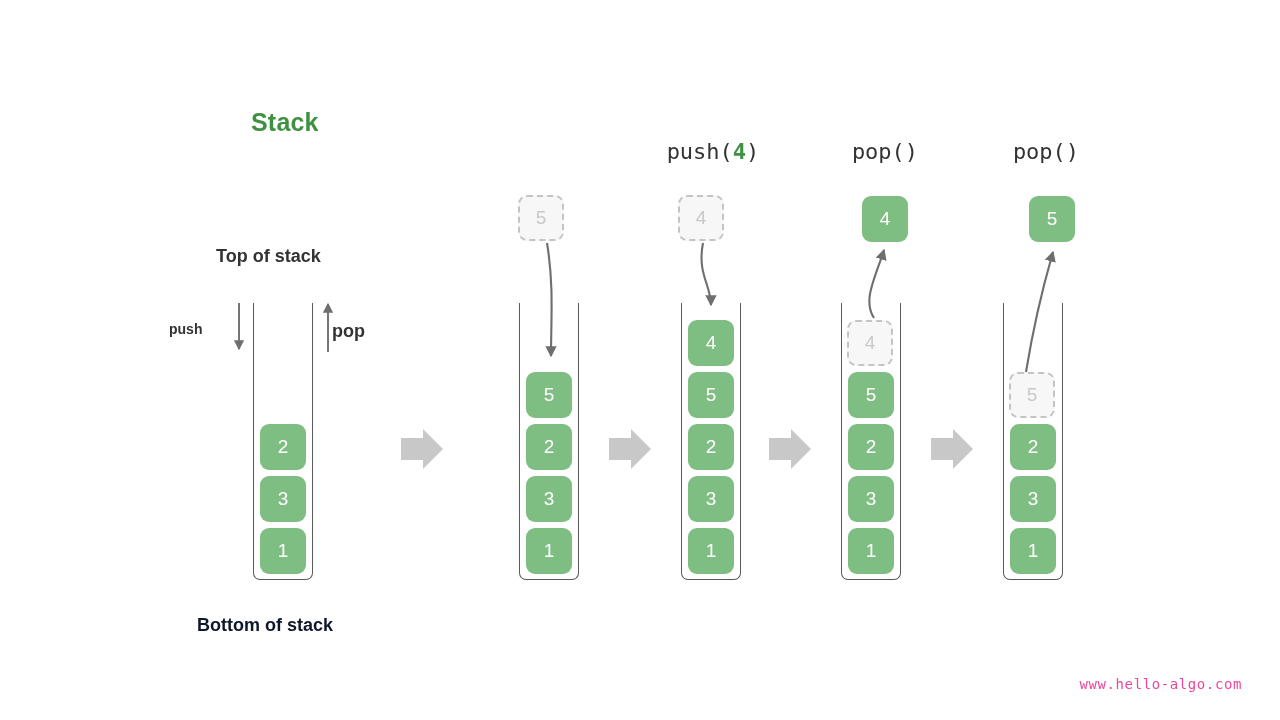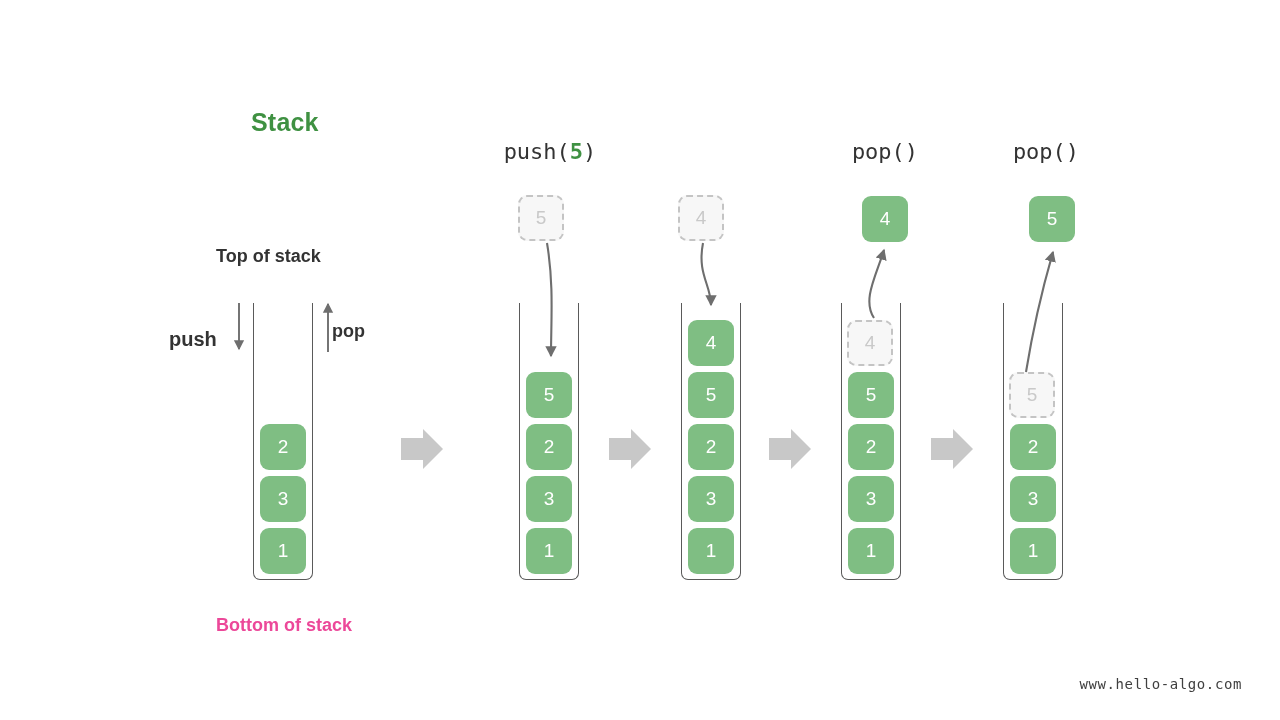--- a/index.html
+++ b/index.html
@@ -41,33 +41,31 @@
     font-weight: bold;
     color: #333333;
     white-space: nowrap;
   }
   .label-bottom {
     position: absolute;
     left: 197px;
     top: 615px;
     font-size: 18px;
     font-weight: bold;
-    color: #ec4899;
-    white-space: nowrap;
-    margin-left: 19px;
+    color: #0f172a;
+    white-space: nowrap;
   }
   .label-push {
     position: absolute;
     left: 169px;
     top: 321px;
-    font-size: 20px;
-    font-weight: bold;
-    color: #333333;
-    white-space: nowrap;
-    margin-top: 7px;
+    font-size: 14px;
+    font-weight: bold;
+    color: #333333;
+    white-space: nowrap;
   }
   .label-pop {
     position: absolute;
     left: 332px;
     top: 321px;
     font-size: 18px;
     font-weight: bold;
     color: #333333;
     white-space: nowrap;
   }
@@ -83,21 +81,21 @@
     white-space: nowrap;
   }
   .col-header .arg { color: #3f9142; font-weight: bold; }
 
   .watermark {
     position: absolute;
     right: 38px;
     top: 676px;
     font-family: "DejaVu Sans Mono", "Liberation Mono", monospace;
     font-size: 14px;
-    color: #404040;
+    color: #ec4899;
     letter-spacing: 0.6px;
     white-space: nowrap;
   }
 
   
   .stack-col { position: absolute; top: 0; }
 
   .container-walls {
     position: absolute;
     width: 60px;
@@ -145,22 +143,22 @@
 
 <div class="canvas">
 
   <div class="title-stack">Stack</div>
 
   <div class="label-top">Top of stack</div>
   <div class="label-bottom">Bottom of stack</div>
   <div class="label-push">push</div>
   <div class="label-pop">pop</div>
 
-  <div class="col-header" style="left:450px;">
-    <span>push(</span><span class="arg">5</span><span>)</span>
+  <div class="col-header" style="left:613px;">
+    <span>push(</span><span class="arg">4</span><span>)</span>
   </div>
   <div class="col-header" style="left:785px;">
     <span>pop(</span><span class="arg"></span><span>)</span>
   </div>
   <div class="col-header" style="left:946px;">
     <span>pop(</span><span class="arg"></span><span>)</span>
   </div>
 
   <div class="stack-col">
     <div class="container-walls" style="left:253px; top:303px; height:277px;"></div>

